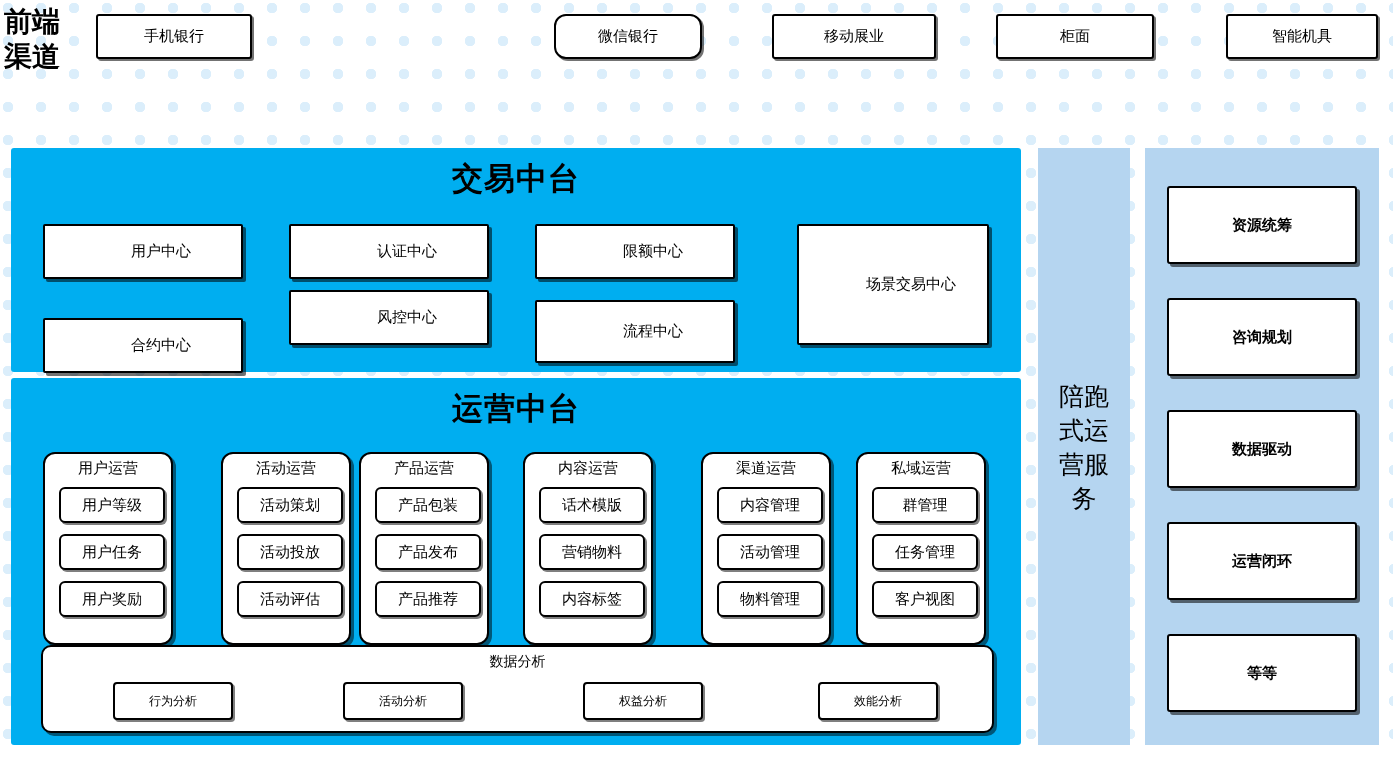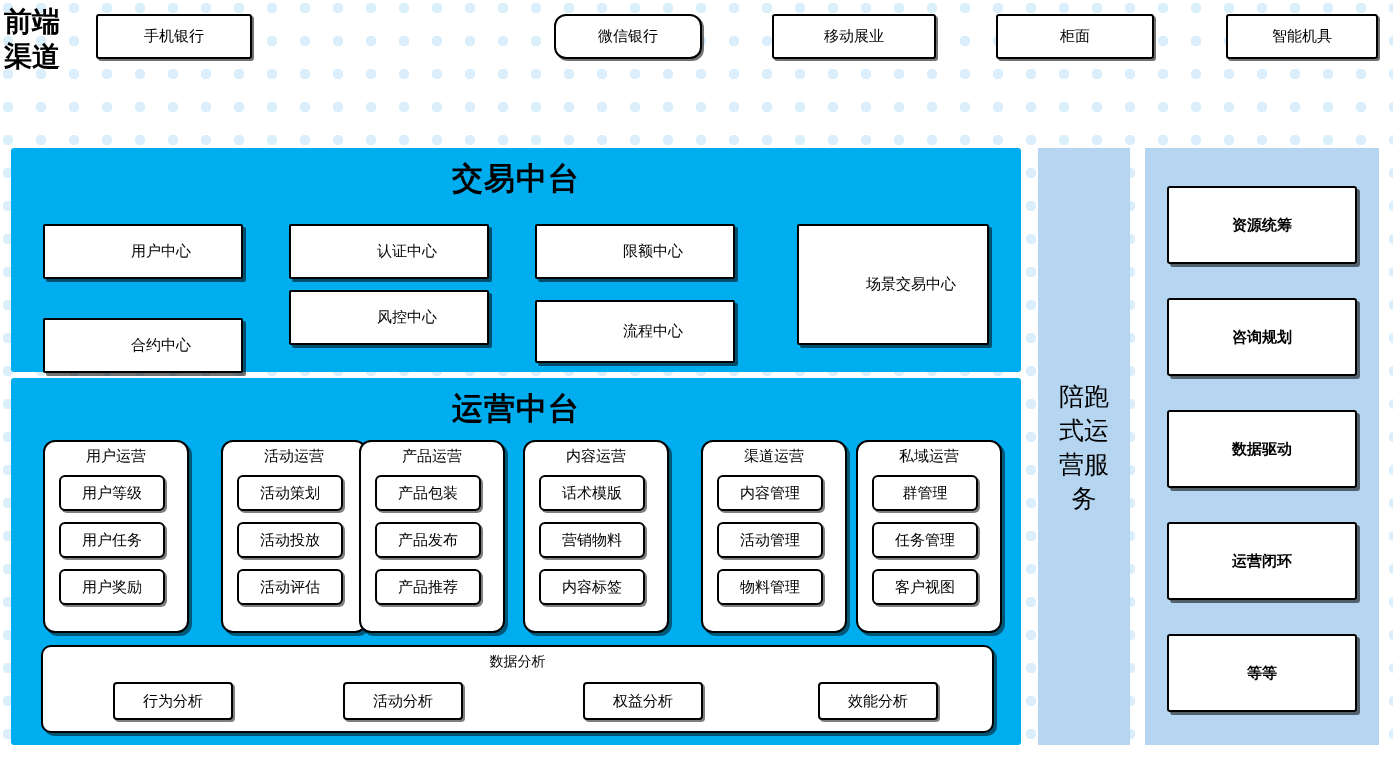--- a/index.html
+++ b/index.html
@@ -120,22 +120,22 @@
     align-items: center;
     justify-content: center;
     font-size: 15px;
     color: #000;
     padding-left: 36px;
   }
 
   
   .ops-col {
     position: absolute;
-    top: 62px;
-    width: 146px;
+    top: 74px;
+    width: 130px;
     height: 193px;
     background: #ffffff;
     border: 2.5px solid #000000;
     border-radius: 12px;
     box-shadow: 3px 3px 0 rgba(0,0,0,0.5);
   }
   .ops-col-title {
     position: absolute;
     left: 0; top: 5px;
     width: 100%;
@@ -186,21 +186,21 @@
     top: 35px;
     width: 120px;
     height: 38px;
     background: #ffffff;
     border: 2.5px solid #000000;
     border-radius: 4px;
     box-shadow: 2px 2px 0 rgba(0,0,0,0.5);
     display: flex;
     align-items: center;
     justify-content: center;
-    font-size: 15px;
+    font-size: 12px;
     color: #000;
   }
 
   
   #service-strip {
     position: absolute;
     left: 1038px; top: 148px;
     width: 92px; height: 597px;
     background: #b5d5f0;
     display: flex;

